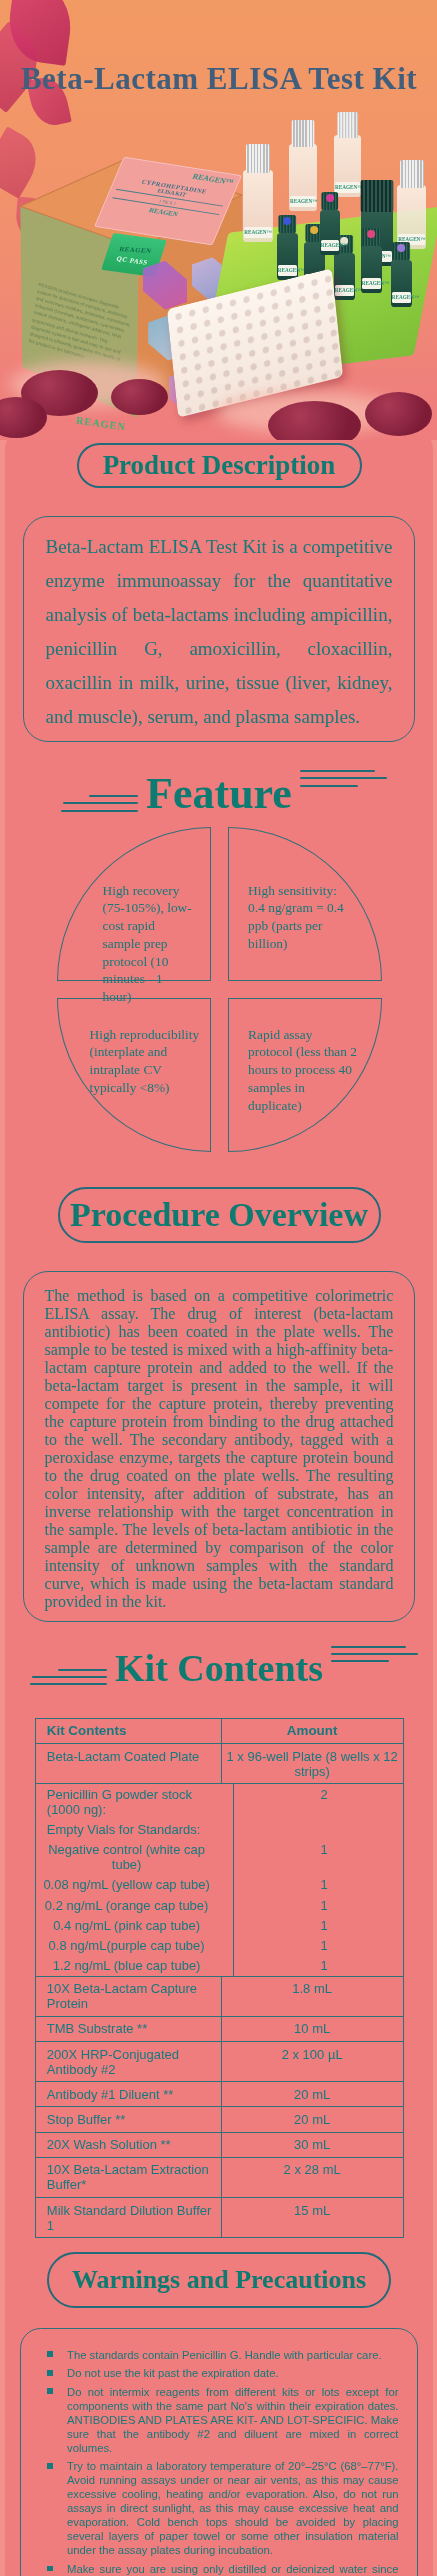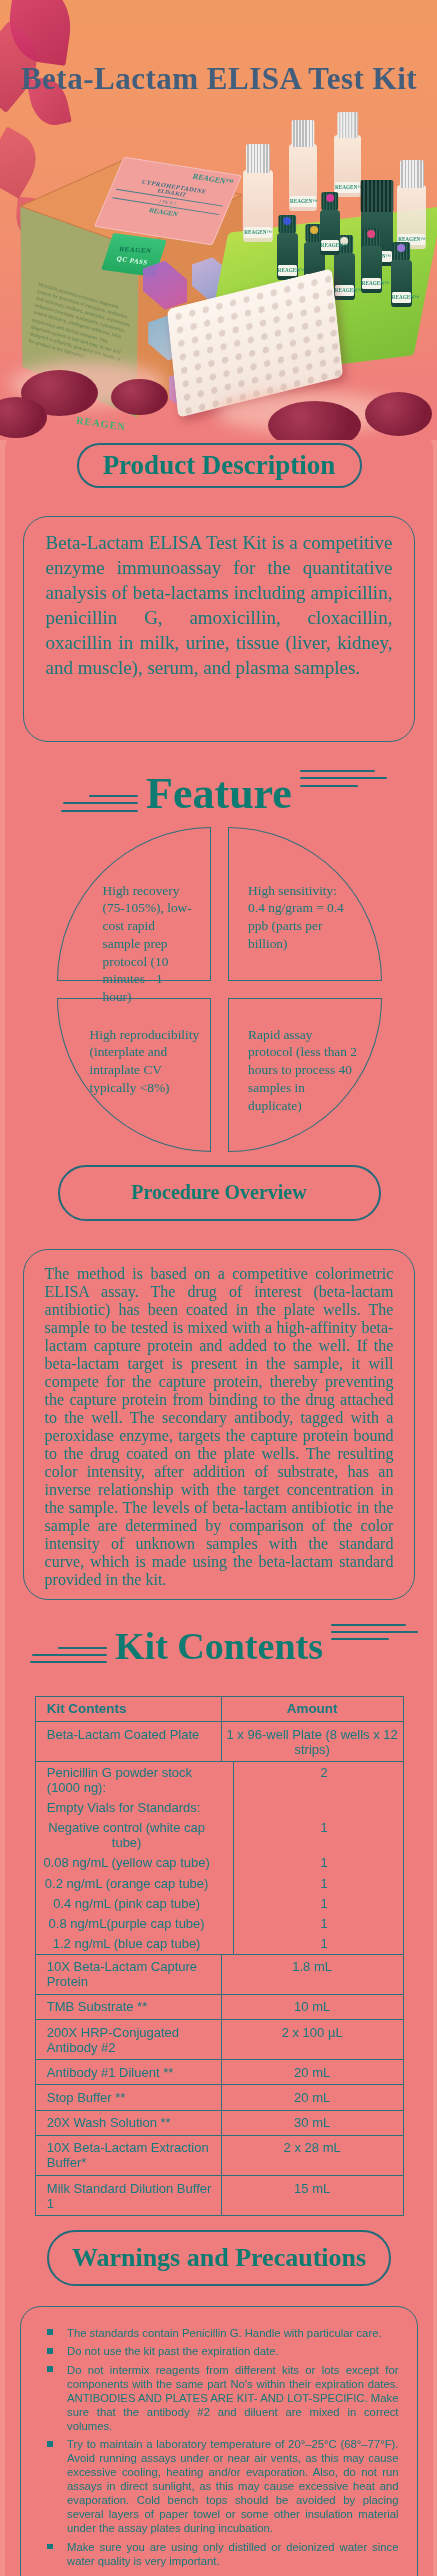--- a/index.html
+++ b/index.html
@@ -73,30 +73,30 @@
   .roundbox{border:1.5px solid #2e6f7c;border-radius:25px;color:#15797a;text-align:justify;box-sizing:border-box;}
   .linehead{position:relative;color:#0d7b72;font-weight:bold;}
   .lines{position:absolute;width:88px;height:24px;}
   .lines i{display:block;background:#1d6e79;height:2.1px;margin-bottom:5.2px;border-radius:1px;}
   .lines.ll{left:-96px;bottom:-1px;}
   .lines.ll i{margin-left:auto;}
   .lines.lr{right:-96px;top:1px;}
 
   
   #pd-pill{margin-top:3px;width:281px;height:41px;font-size:27px;}
-  #desc-box{margin-top:28px;width:392px;height:226px;padding:13.4px 21.6px;font-size:19px;line-height:25px;}
+  #desc-box{margin-top:28px;width:392px;height:226px;padding:13.4px 21.6px;font-size:19px;line-height:34px;}
   #feat-head{margin-top:27px;height:49px;font-size:44px;line-height:49px;}
   #circle{margin-top:8.8px;position:relative;width:325px;height:325px;}
   .quad{position:absolute;width:154px;height:154px;border:1.5px solid #2e6f7c;box-sizing:border-box;
     color:#15797a;font-size:13.4px;line-height:1.32;}
   .quad.tl{left:0;top:0;border-radius:100% 0 0 0;padding:54px 15.5px 0 45px;}
   .quad.tr{left:171px;top:0;border-radius:0 100% 0 0;padding:54px 31px 0 19.6px;}
   .quad.bl{left:0;top:171px;border-radius:0 0 0 100%;padding:27px 10.3px 0 32px;}
   .quad.br{left:171px;top:171px;border-radius:0 0 100% 0;padding:27px 20.6px 0 19.6px;}
-  #po-pill{margin-top:13px;width:319px;height:52px;font-size:20px;}
+  #po-pill{margin-top:35px;width:319px;height:52px;font-size:34px;}
   #proc-box{margin-top:28px;width:392px;height:351px;padding:15.5px 20.6px;font-size:16px;line-height:18px;}
   #kc-head{margin-top:23px;height:47px;font-size:38px;line-height:47px;}
 
   
   #ktable{margin-top:26px;width:367px;border:1.5px solid #2e6f7c;
     font-family:"Liberation Sans",sans-serif;color:#157a80;font-size:13px;}
   .krow{display:grid;grid-template-columns:50.5% 49.5%;border-top:1px solid #2e6f7c;}
   .krow:first-child{border-top:none;}
   .kcell{padding:4.6px 3.1px 4.6px 11.3px;}
   .kcell.amt{text-align:center;border-left:1px solid #2e6f7c;padding-left:3.1px;}

